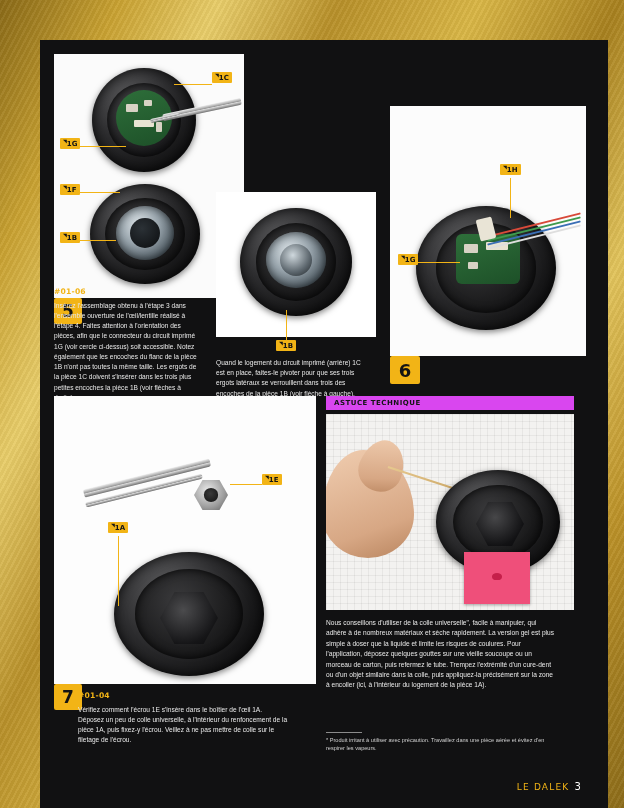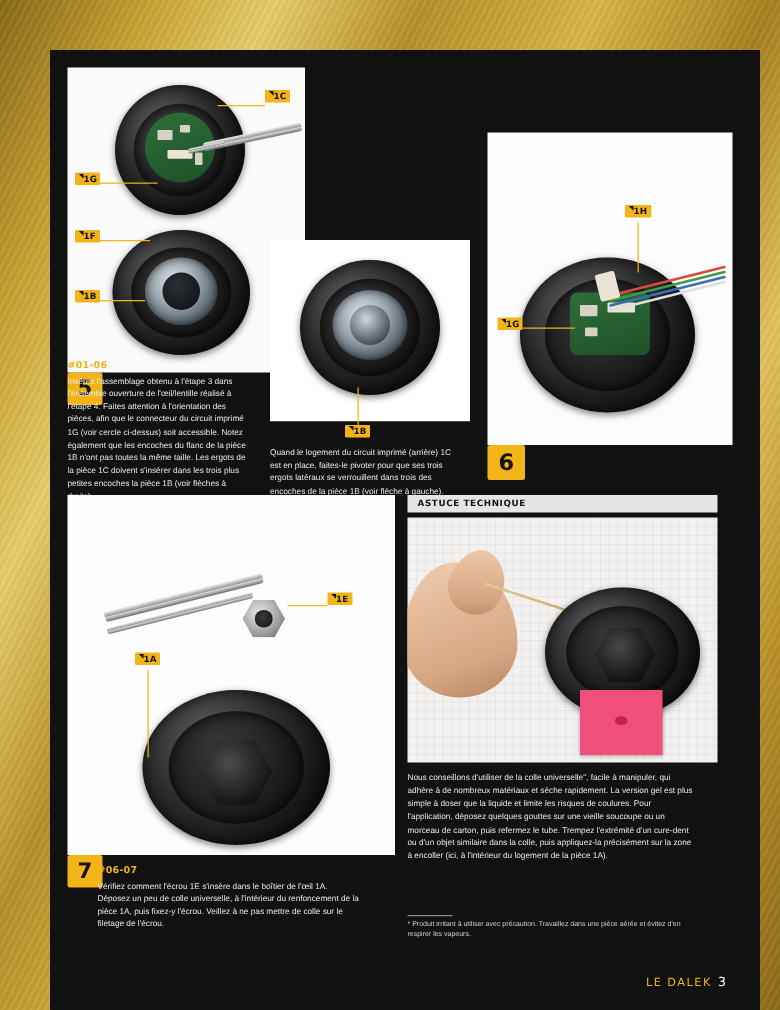--- a/index.html
+++ b/index.html
@@ -129,21 +129,21 @@
     font-size:7.6px;
     letter-spacing:.2px;
     display:block;
     margin-bottom:3px;
     font-family:"DejaVu Sans", sans-serif;
   }
 
   
   .astuce-head{
     position:absolute;
-    background:#e5e5e5;
+    background:#d946ef;
     color:#141414;
     font-size:7px;
     font-weight:bold;
     letter-spacing:.5px;
     padding:3px 8px;
     font-family:"DejaVu Sans", sans-serif;
   }
   .astuce-body{
     position:absolute;
     color:#e8e8e8;
@@ -317,21 +317,21 @@
       <div style="position:absolute; left:106px; top:196px; width:58px; height:52px; background:radial-gradient(circle at 40% 35%,#4b4b4d,#151517 70%,#0a0a0b); clip-path:polygon(25% 0,75% 0,100% 50%,75% 100%,25% 100%,0 50%);"></div>
     </div>
     <div class="step-badge" style="left:6px; top:6px; width:28px; height:26px; font-size:17px;">7</div>
     <div class="cal" style="left:208px; top:78px;"><sup>◥</sup><span>1E</span></div>
     <div class="lead" style="left:176px; top:88px; width:32px;"></div>
     <div class="cal" style="left:54px; top:126px;"><sup>◥</sup><span>1A</span></div>
     <div class="leadv" style="left:64px; top:140px; height:70px;"></div>
   </div>
 
   <div class="txt" style="left:38px; top:650px; width:210px;">
-    <span class="hd">#06-07</span>
+    <span class="hd">#01-04</span>
     <span>Vérifiez comment l'écrou 1E s'insère dans le boîtier de l'œil 1A. Déposez un peu de colle universelle, à l'intérieur du renfoncement de la pièce 1A, puis fixez-y l'écrou. Veillez à ne pas mettre de colle sur le filetage de l'écrou.</span>
   </div>
 
   <div class="astuce-head" style="left:286px; top:356px; width:248px; height:14px; display:flex; align-items:center;">ASTUCE TECHNIQUE</div>
 
   <div class="panel" style="left:286px; top:374px; width:248px; height:196px;">
     <div class="photo" style="left:0; top:0; width:248px; height:196px; background:#f3f2f0;">
       <div class="tex-grid"></div>
 
       <div class="hand" style="left:-4px; top:36px; width:92px; height:108px;"></div>

